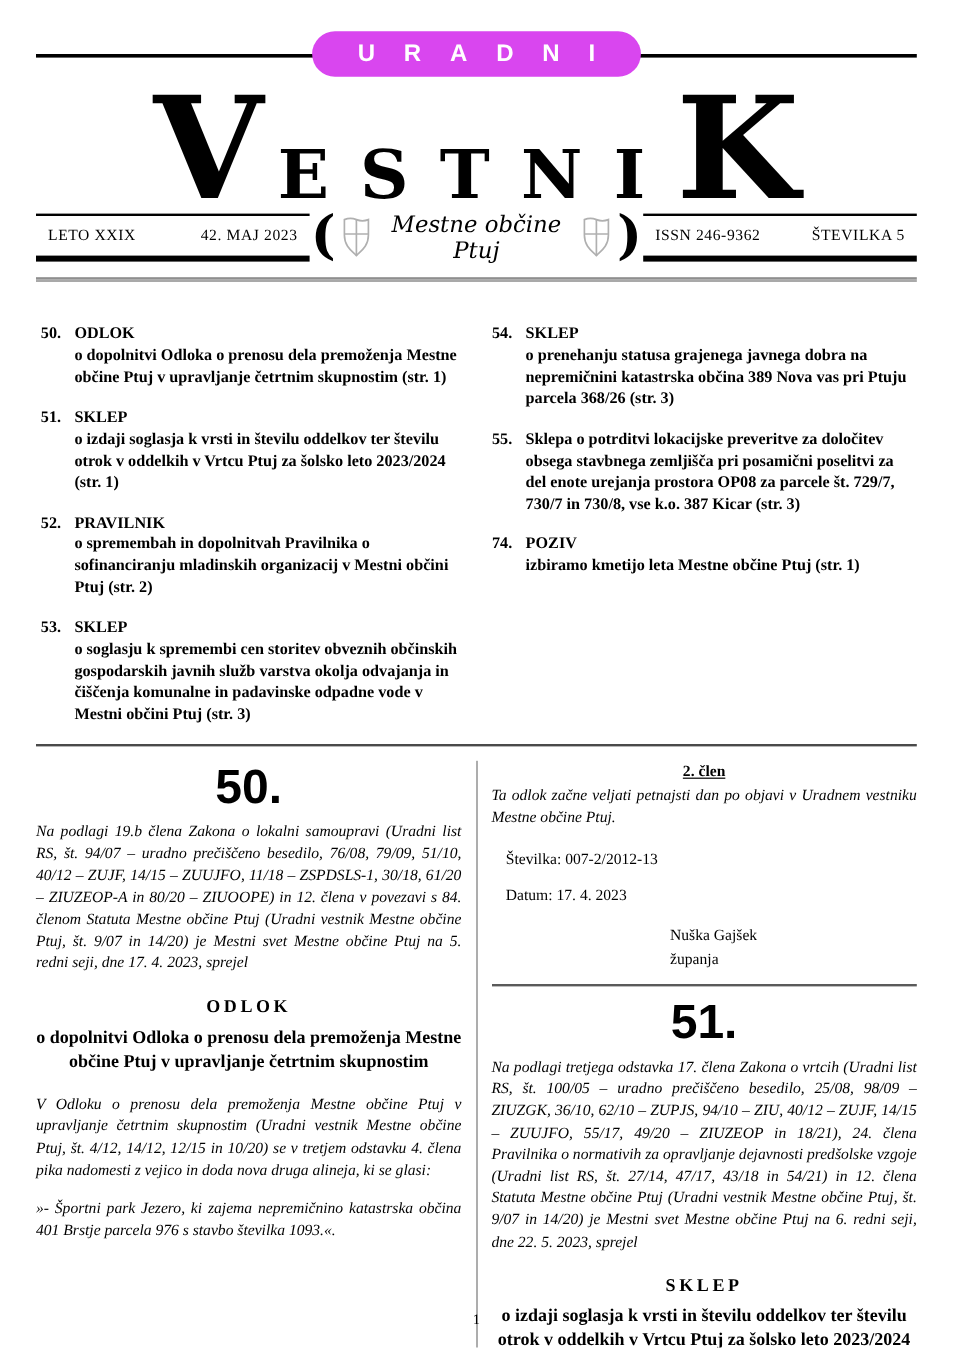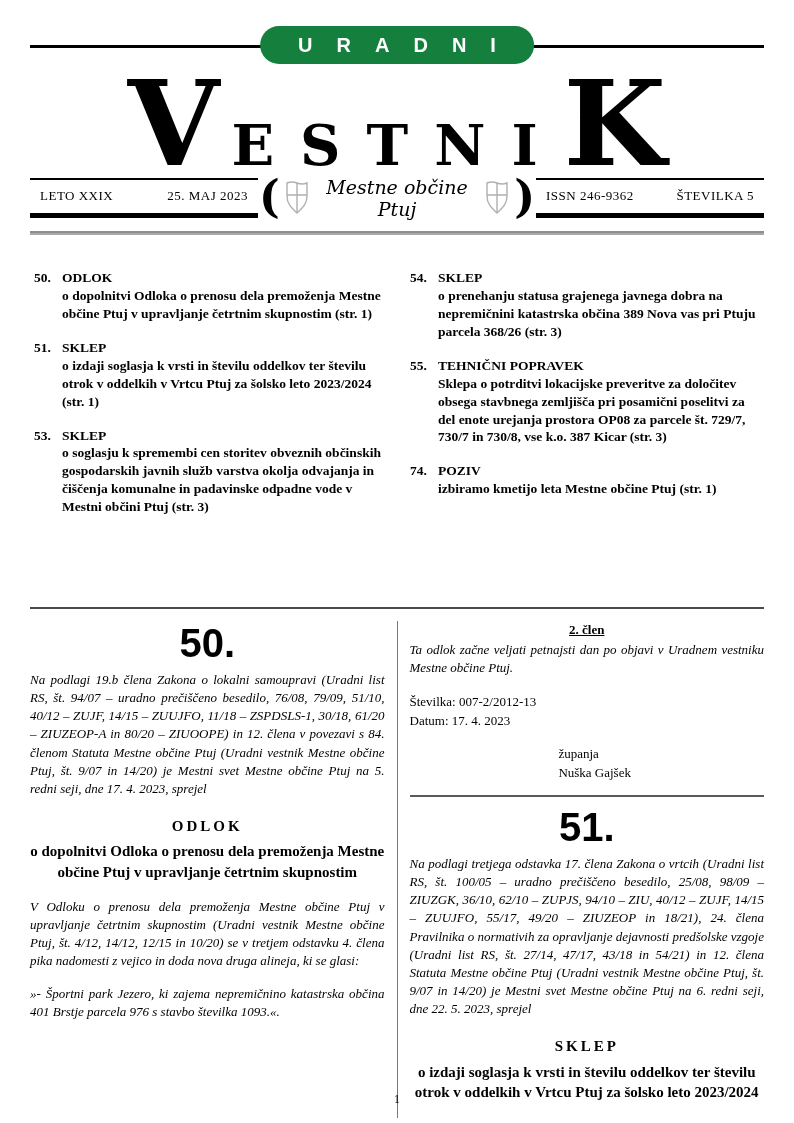--- a/index.html
+++ b/index.html
@@ -10,21 +10,21 @@
     font-family:"Liberation Serif", serif;
     position:relative; overflow:hidden;
   }
   .page { padding:26px 30px 0 30px; }
 
   
   .kicker-row { position:relative; height:42px; }
   .kicker-line { position:absolute; left:0; right:0; top:19px; height:3px; background:#000; }
   .kicker-pill {
     position:absolute; left:50%; transform:translateX(-50%); top:0;
-    background:#15803d; color:#fff; border-radius:22px;
+    background:#d946ef; color:#fff; border-radius:22px;
     padding:9px 14px 9px 38px;
     font-family:"Liberation Sans", sans-serif; font-weight:bold;
     font-size:20px; letter-spacing:24px; line-height:1;
   }
   .title-row { text-align:center; line-height:0.88; margin-top:4px; white-space:nowrap; }
   .t-big  { font-family:"DejaVu Serif", serif; font-weight:bold; font-size:118px; }
   .t-mid  { font-family:"DejaVu Serif", serif; font-weight:bold; font-size:56px; letter-spacing:26px; margin:0 0 0 12px; }
   .band { display:flex; align-items:stretch; height:40px; margin-top:2px; }
   .band-seg {
     flex:0 0 228px; border-top:2px solid #000; border-bottom:5px solid #000;
@@ -49,21 +49,21 @@
   .body-row { display:flex; padding-top:12px; }
   .col { flex:1; font-size:13px; line-height:1.4; }
   .col-left  { padding-right:12px; }
   .col-right { padding-left:12px; }
   .col-divider { width:1px; background:#777; }
   .art-num { text-align:center; font-family:"Liberation Sans", sans-serif; font-weight:bold; font-size:40px; line-height:1; margin:2px 0 8px 0; }
   .para { text-align:justify; margin:0 0 14px 0;font-style:italic; }
   .art-heading { text-align:center; font-weight:bold; font-size:15px; line-height:1.35; margin:18px 0 16px 0; }
   .art-heading .type { display:block; letter-spacing:3px; margin-bottom:5px; }
   .clen { text-align:center; font-weight:bold; margin:12px 0 2px 0;text-decoration:underline; }
-  .meta-line { margin:0; }
+  .meta-line { margin:12px; }
   .meta-block { margin-top:16px; }
   .sig { margin:14px 0 12px 42%; line-height:1.5; }
   .sig-rule { border-top:2px solid #5a5a5a; margin:6px 0 10px 0; }
 
   .page-num { position:absolute; bottom:16px; left:0; right:0; text-align:center; font-size:12px; }
 </style>
 </head>
 <body>
 
 <div class="page">
@@ -72,21 +72,21 @@
     <div class="kicker-row">
       <div class="kicker-line"></div>
       <div class="kicker-pill">URADNI</div>
     </div>
     <div class="title-row">
       <span class="t-big">V</span><span class="t-mid">ESTNI</span><span class="t-big">K</span>
     </div>
     <div class="band">
       <div class="band-seg">
         <span>LETO XXIX</span>
-        <span>25. MAJ 2023</span>
+        <span>42. MAJ 2023</span>
       </div>
       <span class="band-curve">(</span>
       <div class="band-center">
         <span class="shield">
           <svg width="28" height="36" viewBox="0 0 28 36">
             <path d="M4 3 q5 -2 10 0 q5 2 10 0 v13 c0 9 -6 13 -10 17 c-4 -4 -10 -8 -10 -17 z" fill="none" stroke="#b0b0b0" stroke-width="1.4"></path>
             <path d="M14 3 v30 M4 15 h20" fill="none" stroke="#b0b0b0" stroke-width="1.4"></path>
           </svg>
         </span>
         <span class="band-town">Mestne občine Ptuj</span>
@@ -112,34 +112,38 @@
         <span class="toc-num">50.</span>
         <span class="toc-type">ODLOK</span>
         <span class="toc-desc">o dopolnitvi Odloka o prenosu dela premoženja Mestne občine Ptuj v upravljanje četrtnim skupnostim (str. 1)</span>
       </div>
       <div class="toc-item">
         <span class="toc-num">51.</span>
         <span class="toc-type">SKLEP</span>
         <span class="toc-desc">o izdaji soglasja k vrsti in številu oddelkov ter številu otrok v oddelkih v Vrtcu Ptuj za šolsko leto 2023/2024 (str. 1)</span>
       </div>
       <div class="toc-item">
+        <span class="toc-num">52.</span>
+        <span class="toc-type">PRAVILNIK</span>
+        <span class="toc-desc">o spremembah in dopolnitvah Pravilnika o sofinanciranju mladinskih organizacij v Mestni občini Ptuj (str. 2)</span>
+      </div>
+      <div class="toc-item">
         <span class="toc-num">53.</span>
         <span class="toc-type">SKLEP</span>
         <span class="toc-desc">o soglasju k spremembi cen storitev obveznih občinskih gospodarskih javnih služb varstva okolja odvajanja in čiščenja komunalne in padavinske odpadne vode v Mestni občini Ptuj (str. 3)</span>
       </div>
     </div>
     <div class="toc-col">
       <div class="toc-item">
         <span class="toc-num">54.</span>
         <span class="toc-type">SKLEP</span>
         <span class="toc-desc">o prenehanju statusa grajenega javnega dobra na nepremičnini katastrska občina 389 Nova vas pri Ptuju parcela 368/26 (str. 3)</span>
       </div>
       <div class="toc-item">
         <span class="toc-num">55.</span>
-        <span class="toc-type">TEHNIČNI POPRAVEK</span>
         <span class="toc-desc">Sklepa o potrditvi lokacijske preveritve za določitev obsega stavbnega zemljišča pri posamični poselitvi za del enote urejanja prostora OP08 za parcele št. 729/7, 730/7 in 730/8, vse k.o. 387 Kicar (str. 3)</span>
       </div>
       <div class="toc-item">
         <span class="toc-num">74.</span>
         <span class="toc-type">POZIV</span>
         <span class="toc-desc">izbiramo kmetijo leta Mestne občine Ptuj (str. 1)</span>
       </div>
     </div>
   </div>
 
@@ -161,22 +165,22 @@
     <div class="col-divider"></div>
 
     <div class="col col-right">
       <div class="clen" style="margin-top:0;">2. člen</div>
       <p class="para">Ta odlok začne veljati petnajsti dan po objavi v Uradnem vestniku Mestne občine Ptuj.</p>
       <div class="meta-block">
         <p class="meta-line">Številka: 007-2/2012-13</p>
         <p class="meta-line">Datum: 17. 4. 2023</p>
       </div>
       <div class="sig">
+        <div>Nuška Gajšek</div>
         <div>županja</div>
-        <div>Nuška Gajšek</div>
       </div>
       <div class="sig-rule"></div>
       <div class="art-num">51.</div>
       <p class="para">Na podlagi tretjega odstavka 17. člena Zakona o vrtcih (Uradni list RS, št. 100/05 – uradno prečiščeno besedilo, 25/08, 98/09 – ZIUZGK, 36/10, 62/10 – ZUPJS, 94/10 – ZIU, 40/12 – ZUJF, 14/15 – ZUUJFO, 55/17, 49/20 – ZIUZEOP in 18/21), 24. člena Pravilnika o normativih za opravljanje dejavnosti predšolske vzgoje (Uradni list RS, št. 27/14, 47/17, 43/18 in 54/21) in 12. člena Statuta Mestne občine Ptuj (Uradni vestnik Mestne občine Ptuj, št. 9/07 in 14/20) je Mestni svet Mestne občine Ptuj na 6. redni seji, dne 22. 5. 2023, sprejel</p>
       <div class="art-heading">
         <span class="type">SKLEP</span>
         <span>o izdaji soglasja k vrsti in številu oddelkov ter številu otrok v oddelkih v Vrtcu Ptuj za šolsko leto 2023/2024</span>
       </div>
     </div>
 

